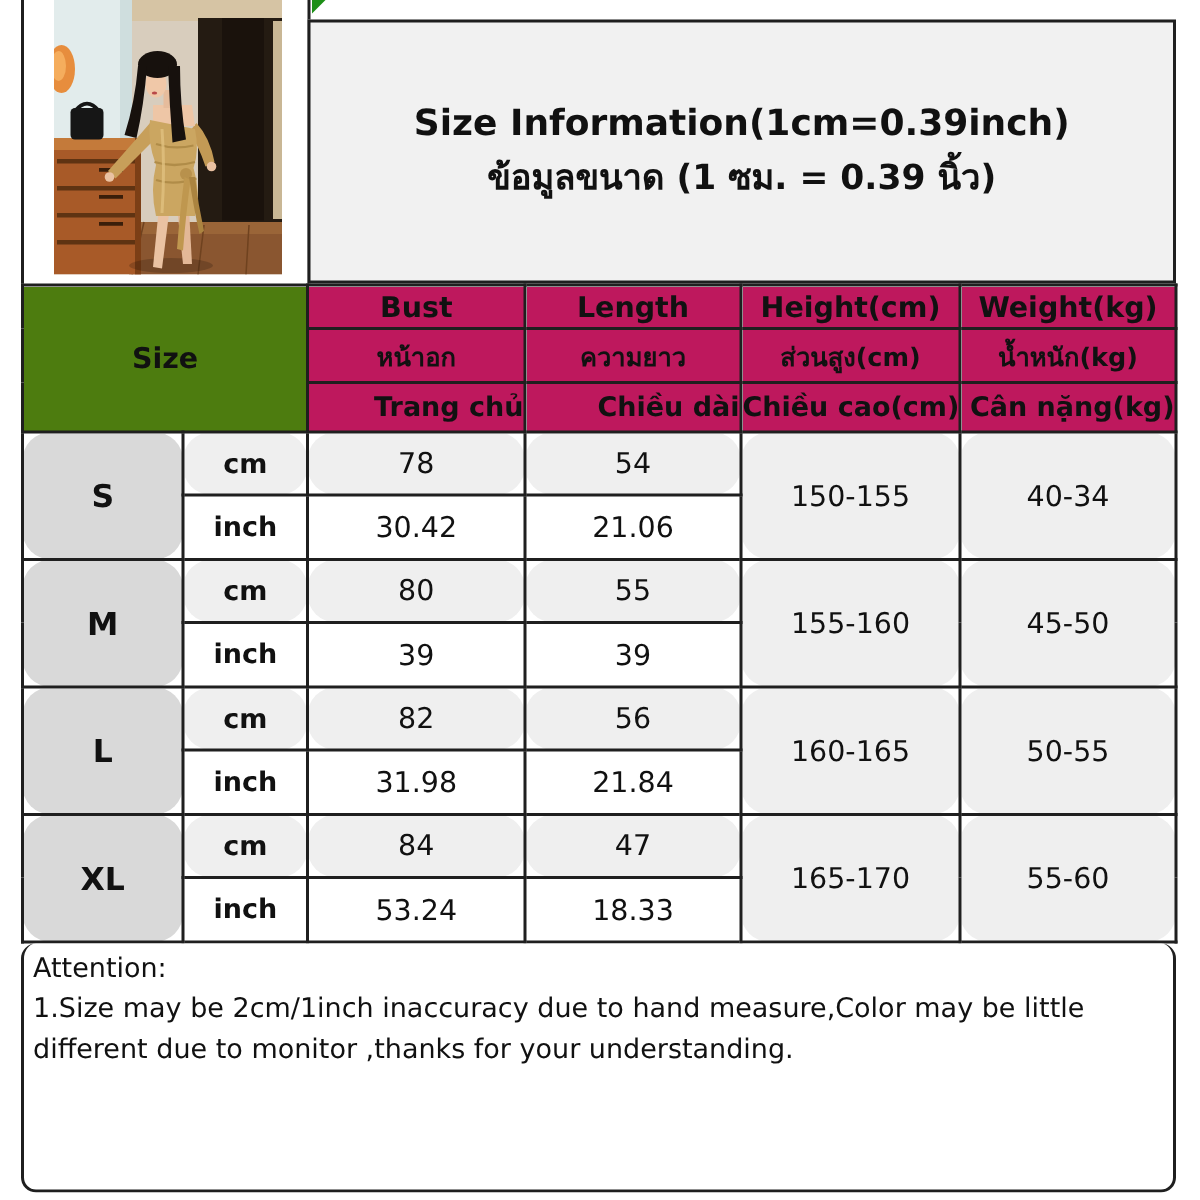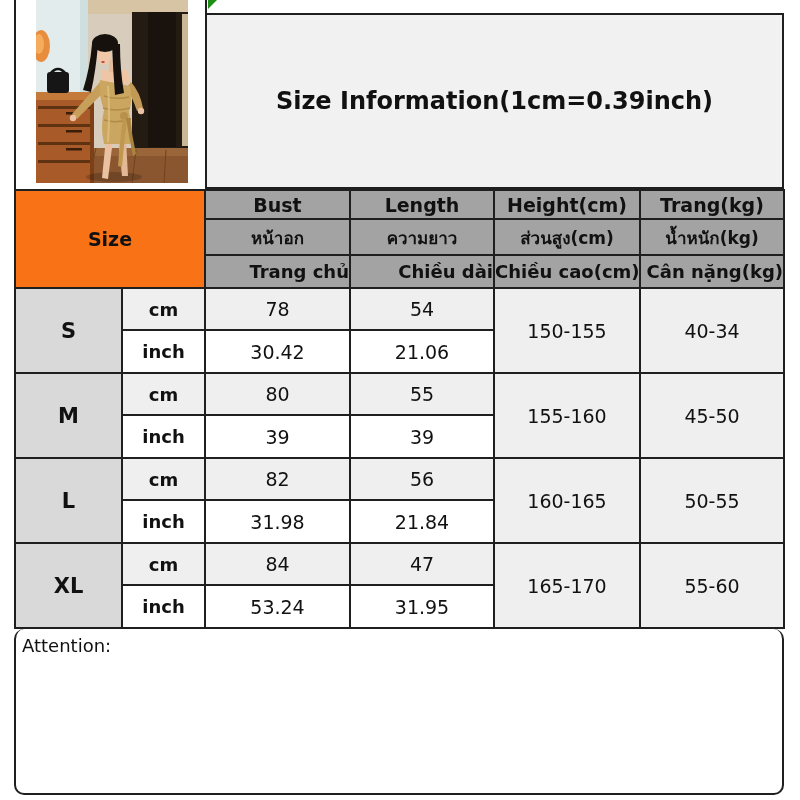--- a/index.html
+++ b/index.html
@@ -37,31 +37,31 @@
 
   
   .size-table {
     position:absolute; left:14px; top:189px; width:770px;
     border-collapse:collapse; table-layout:fixed;
   }
   .size-table td {
     border:2px solid #1f1f1f; text-align:center; vertical-align:middle;
     padding:0; overflow:hidden; white-space:nowrap;
   }
-  .c-sizehead { background:#f97316; font-weight:bold; font-size:37px; }
-  .c-hdr  { background:#a3a3a3; font-weight:bold; }
+  .c-sizehead { background:#4d7c0f; font-weight:bold; font-size:37px; }
+  .c-hdr  { background:#be185d; font-weight:bold; }
   .r-h1 td { height:27px; font-size:19px; }
   .r-h2 td { height:34px; font-size:17px; }
   .r-h3 td { height:31px; font-size:18px;text-align:right; }
   .c-size { background:#d9d9d9; font-weight:bold; font-size:21px; }
   .c-unit { font-weight:bold; font-size:18px; }
   .bg-cm   { background:#efefef; }
   .bg-inch { background:#ffffff;margin-left:20px; }
   .c-val  { font-size:19px; font-weight:normal; }
-  .r-cm td   { height:40px; }
+  .r-cm td   { height:40px;border-radius:19px; }
   .r-inch td { height:41px; }
 
   
   .attention {
     position:absolute; left:14px; top:629px; width:770px; height:166px;
     box-sizing:border-box; background:#ffffff;
     border-left:2px solid #1f1f1f; border-right:2px solid #1f1f1f; border-bottom:2px solid #1f1f1f;
     padding:3px 6px; font-size:18px; line-height:27px; text-align:left;border-radius:10px;
   }
 </style>
@@ -130,40 +130,41 @@
         <ellipse cx="67" cy="62" rx="1.8" ry="1" fill="#b84848"></ellipse>
         <ellipse cx="69" cy="43" rx="13" ry="9" fill="#17110d"></ellipse>
         <path d="M56,44 L62,44 Q60,70 55,92 L47,90 Q54,68 56,44 Z" fill="#17110d"></path>
         <path d="M76,44 L84,44 Q84,70 88,93 L79,95 Q77,70 76,44 Z" fill="#17110d"></path>
       </g>
     </svg>
   </div>
 
   <div class="title-cell">
     <div class="title-line t-en">Size Information(1cm=0.39inch)</div>
+    <div class="title-line t-th">ข้อมูลขนาด (1 ซม. = 0.39 นิ้ว)</div>
   </div>
 
   <div class="green-tri"></div>
 
   <table class="size-table">
     <colgroup>
       <col style="width:107px">
         <col style="width:83px">
         <col style="width:145px">
       <col style="width:144px">
         <col style="width:146px">
         <col style="width:144px">
     </colgroup>
     <tbody>
       <tr class="r-h1">
         <td class="c-sizehead" colspan="2" rowspan="3">Size</td>
         <td class="c-hdr">Bust</td>
         <td class="c-hdr">Length</td>
         <td class="c-hdr">Height(cm)</td>
-        <td class="c-hdr">Trang(kg)</td>
+        <td class="c-hdr">Weight(kg)</td>
       </tr>
       <tr class="r-h2">
         <td class="c-hdr">หน้าอก</td>
         <td class="c-hdr">ความยาว</td>
         <td class="c-hdr">ส่วนสูง(cm)</td>
         <td class="c-hdr">น้ำหนัก(kg)</td>
       </tr>
       <tr class="r-h3">
         <td class="c-hdr">Trang chủ</td>
         <td class="c-hdr">Chiều dài</td>
@@ -217,22 +218,23 @@
         <td class="c-size" rowspan="2">XL</td>
         <td class="c-unit bg-cm">cm</td>
         <td class="c-val bg-cm">84</td>
         <td class="c-val bg-cm">47</td>
         <td class="c-val bg-cm" rowspan="2">165-170</td>
         <td class="c-val bg-cm" rowspan="2">55-60</td>
       </tr>
       <tr class="r-inch">
         <td class="c-unit bg-inch">inch</td>
         <td class="c-val bg-inch">53.24</td>
-        <td class="c-val bg-inch">31.95</td>
+        <td class="c-val bg-inch">18.33</td>
       </tr>
     </tbody>
   </table>
 
   <div class="attention">
     <div>Attention:</div>
+    <div>1.Size may be 2cm/1inch inaccuracy due to hand measure,Color may be little different due to monitor ,thanks for your understanding.</div>
   </div>
 
 </div>
 
 </body></html>

